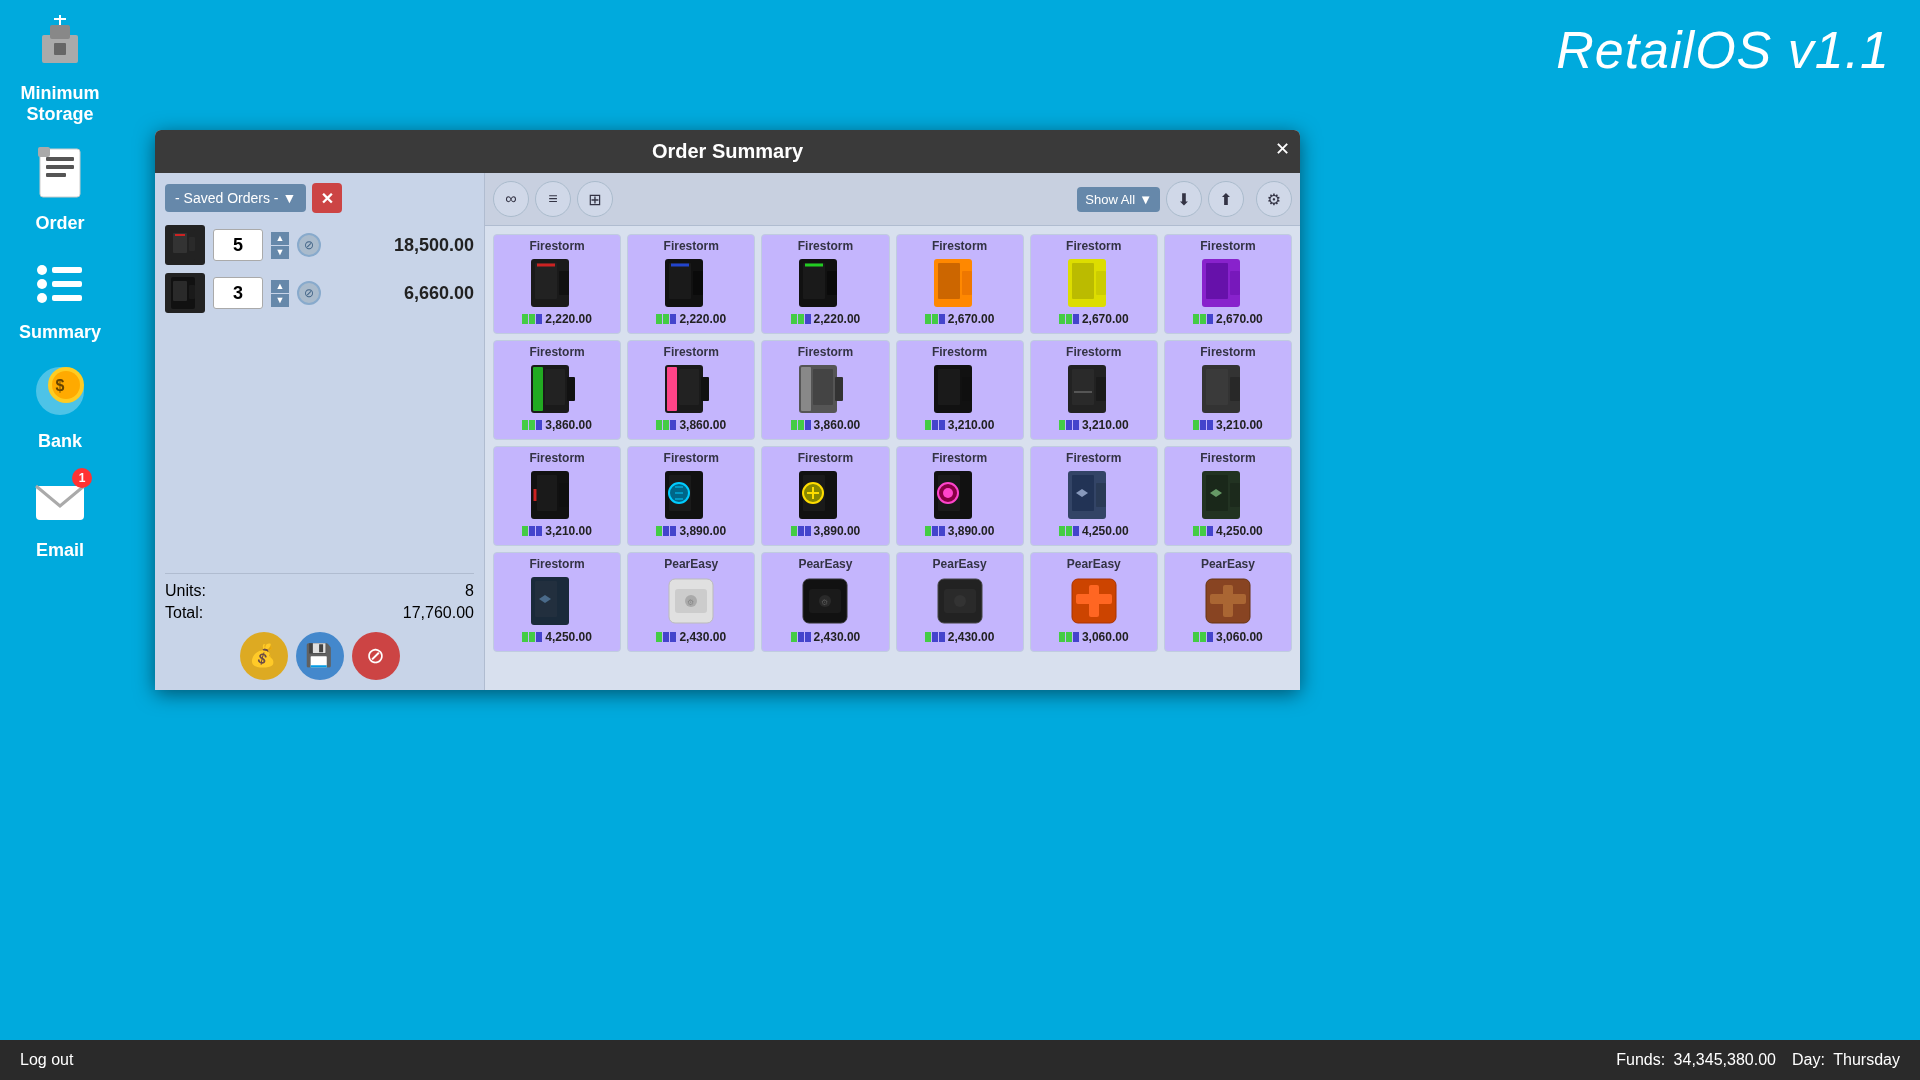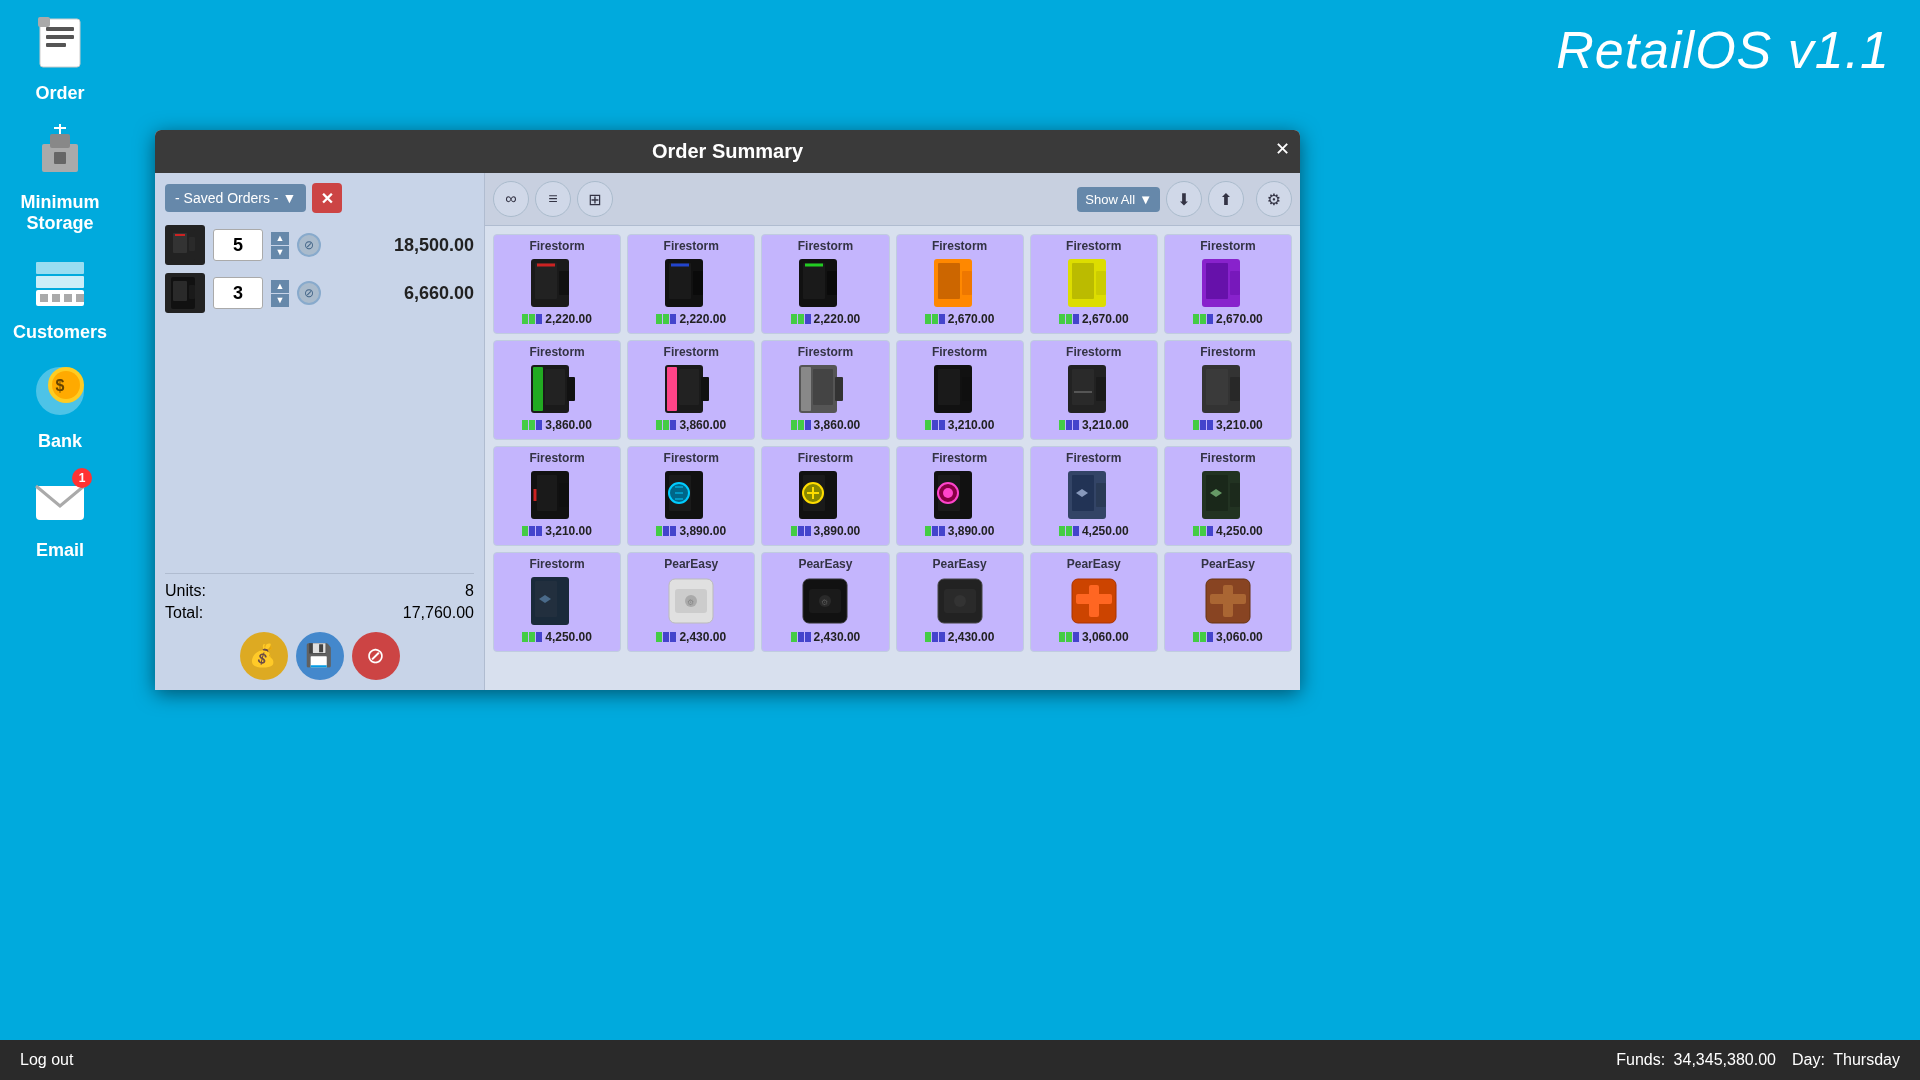--- a/index.html
+++ b/index.html
@@ -413,58 +413,57 @@
       margin-left: auto;
     }
   </style>
 </head>
 <body>
 
 <div class="sidebar">
   <div class="sidebar-item">
     <div class="sidebar-icon">
       <svg width="56" height="56" viewBox="0 0 56 56">
+        <rect x="10" y="20" width="36" height="28" rx="2" fill="#aaa"></rect>
+        <rect x="18" y="10" width="20" height="14" rx="2" fill="#888"></rect>
+        <line x1="28" y1="0" x2="28" y2="10" stroke="white" stroke-width="2"></line>
+        <line x1="22" y1="4" x2="34" y2="4" stroke="white" stroke-width="2"></line>
+        <rect x="22" y="28" width="12" height="12" rx="1" fill="#666"></rect>
+      </svg>
+    </div>
+    <span class="sidebar-label">Minimum<br>Storage</span>
+  </div>
+
+  <div class="sidebar-item">
+    <div class="sidebar-icon">
+      <svg width="56" height="56" viewBox="0 0 56 56">
         <rect x="8" y="4" width="40" height="48" rx="3" fill="white" stroke="#ccc"></rect>
         <rect x="14" y="12" width="28" height="4" rx="1" fill="#555"></rect>
         <rect x="14" y="20" width="28" height="4" rx="1" fill="#555"></rect>
         <rect x="14" y="28" width="20" height="4" rx="1" fill="#555"></rect>
         <rect x="6" y="2" width="12" height="10" rx="2" fill="#aaa"></rect>
       </svg>
     </div>
     <span class="sidebar-label">Order</span>
   </div>
 
   <div class="sidebar-item">
     <div class="sidebar-icon">
       <svg width="56" height="56" viewBox="0 0 56 56">
-        <rect x="10" y="20" width="36" height="28" rx="2" fill="#aaa"></rect>
-        <rect x="18" y="10" width="20" height="14" rx="2" fill="#888"></rect>
-        <line x1="28" y1="0" x2="28" y2="10" stroke="white" stroke-width="2"></line>
-        <line x1="22" y1="4" x2="34" y2="4" stroke="white" stroke-width="2"></line>
-        <rect x="22" y="28" width="12" height="12" rx="1" fill="#666"></rect>
+        <circle cx="10" cy="16" r="5" fill="white"></circle>
+        <rect x="20" y="13" width="30" height="6" rx="2" fill="white"></rect>
+        <circle cx="10" cy="30" r="5" fill="white"></circle>
+        <rect x="20" y="27" width="30" height="6" rx="2" fill="white"></rect>
+        <circle cx="10" cy="44" r="5" fill="white"></circle>
+        <rect x="20" y="41" width="30" height="6" rx="2" fill="white"></rect>
       </svg>
     </div>
-    <span class="sidebar-label">Minimum<br>Storage</span>
+    <span class="sidebar-label">Summary</span>
   </div>
 
-
-  <div class="sidebar-item">
-    <div class="sidebar-icon">
-      <svg width="56" height="56" viewBox="0 0 56 56">
-        <rect x="4" y="36" width="48" height="16" rx="2" fill="white"></rect>
-        <rect x="8" y="40" width="8" height="8" fill="#aaa"></rect>
-        <rect x="20" y="40" width="8" height="8" fill="#aaa"></rect>
-        <rect x="32" y="40" width="8" height="8" fill="#aaa"></rect>
-        <rect x="44" y="40" width="8" height="8" fill="#aaa"></rect>
-        <rect x="4" y="22" width="48" height="12" rx="1" fill="white" opacity="0.8"></rect>
-        <rect x="4" y="8" width="48" height="12" rx="1" fill="white" opacity="0.6"></rect>
-      </svg>
-    </div>
-    <span class="sidebar-label">Customers</span>
-  </div>
 
   <div class="sidebar-item">
     <div class="sidebar-icon">
       <svg width="56" height="56" viewBox="0 0 56 56">
         <circle cx="28" cy="28" r="24" fill="white" opacity="0.3"></circle>
         <circle cx="34" cy="22" r="18" fill="#ffcc22"></circle>
         <circle cx="34" cy="22" r="14" fill="#ffaa00"></circle>
         <text x="28" y="28" text-anchor="middle" font-size="16" fill="#664400" font-weight="bold">$</text>
       </svg>
     </div>

